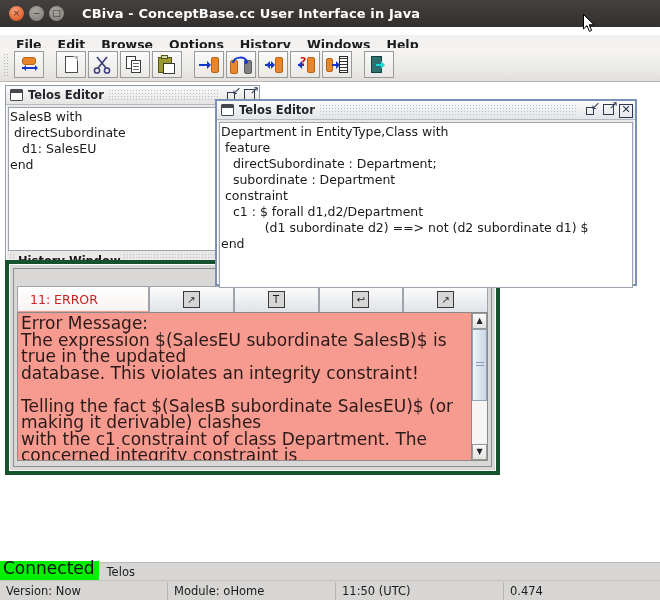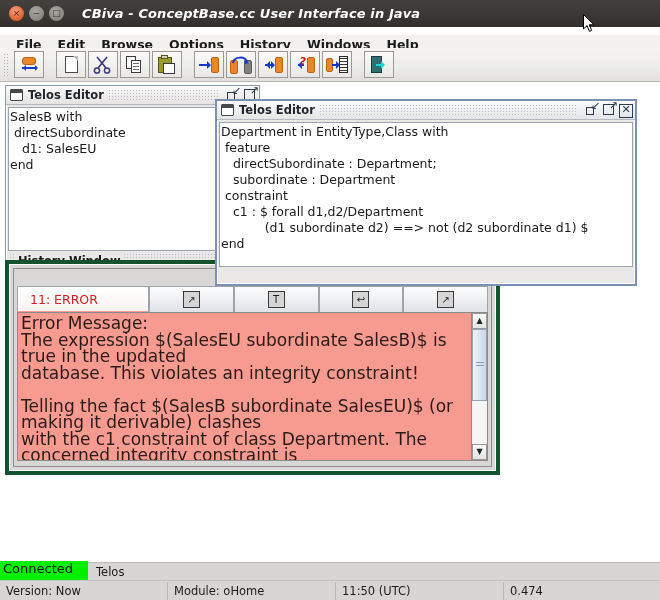--- a/index.html
+++ b/index.html
@@ -29,21 +29,20 @@
     display: flex; align-items: center; justify-content: center;
     font-size: 9px; color: #2e2b29; line-height: 1;
   }
   .os-btn.close { background: radial-gradient(circle at 40% 32%, #f4a07e, #e1612c 70%, #b64a1e); color:#5e2610;}
   .os-btn.min   { background: radial-gradient(circle at 40% 32%, #a9a6a2, #8b8782 70%, #6f6c68); color:#3b3836;}
   .os-btn.max   { background: radial-gradient(circle at 40% 32%, #a9a6a2, #8b8782 70%, #6f6c68); color:#3b3836;}
   .os-title {
     color: #ffffff; font-size: 13px; font-weight: bold;
     margin-left: 18px; letter-spacing: .1px;
     font-family: "DejaVu Sans", sans-serif;
-    font-style: italic;
   }
 
   
   .menubar {
     position: absolute; left: 0; top: 27px;
     width: 660px; height: 21px;
     background: #f2f1f0;
     border-bottom: 1px solid #cfcdc9;
     display: flex; align-items: center;
     padding-left: 8px;
@@ -194,21 +193,21 @@
     position: relative;
   }
   .history-legend {
     position: absolute; left: 5px; top: -8px;
     background: #e9e8e6; padding: 0 3px;
     font-size: 11.5px; font-weight: bold; color: #1b1b1b;
   }
 
   
   #rightEditor { left: 215px; top: 17px; width: 422px; height: 187px; border:2px solid #7b90b5; }
-  #rightEditor .editor-area { height: 145px; }
+  #rightEditor .editor-area { height: 166px; }
 
   
   #historyWin {
     left: 5px; top: 178px; width: 495px; height: 215px;
     background: #d9d8d6;
     border: 4px solid #14532d;
   }
   .hist-legend-box {
     position: absolute; left: 4px; top: 4px; right: 4px; bottom: 4px;
     border: 1px solid #8d8d8d;
@@ -282,23 +281,24 @@
   }
 
   
   .status1 {
     position: absolute; left: 0; top: 562px; width: 660px; height: 18px;
     background: #d7d6d4; border-top: 1px solid #bcbab7;
     display: flex; align-items: center;
   }
   .status-connected {
     background: #00f000; color: #111111;
-    font-size: 13px; padding: 1px 4px 1px 3px;
+    font-size: 17px; padding: 1px 4px 1px 3px;
     min-width: 88px; height: 21px; line-height: 13px;
     font-family: "DejaVu Sans", sans-serif;
+    text-align: right;
   }
   .status-error {
     font-size: 11.5px; color: #1b1b1b; margin-left: 8px;
     font-family: "DejaVu Sans", sans-serif;
   }
   .status2 {
     position: absolute; left: 0; top: 580px; width: 660px; height: 20px;
     background: #d7d6d4;
     display: flex; align-items: center;
     border-top: 1px solid #c4c2bf;

